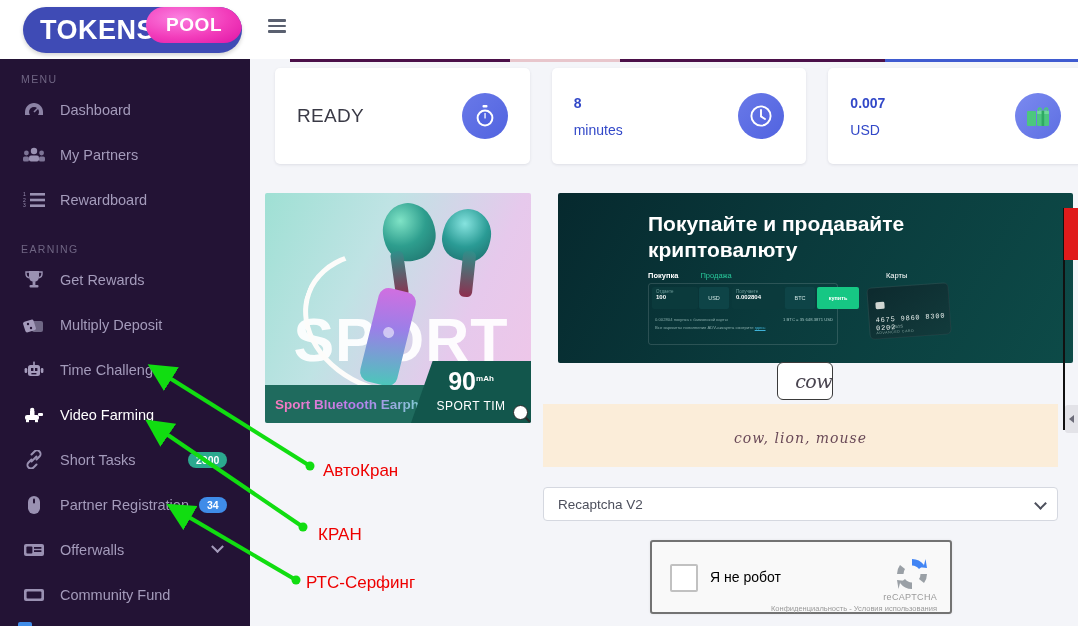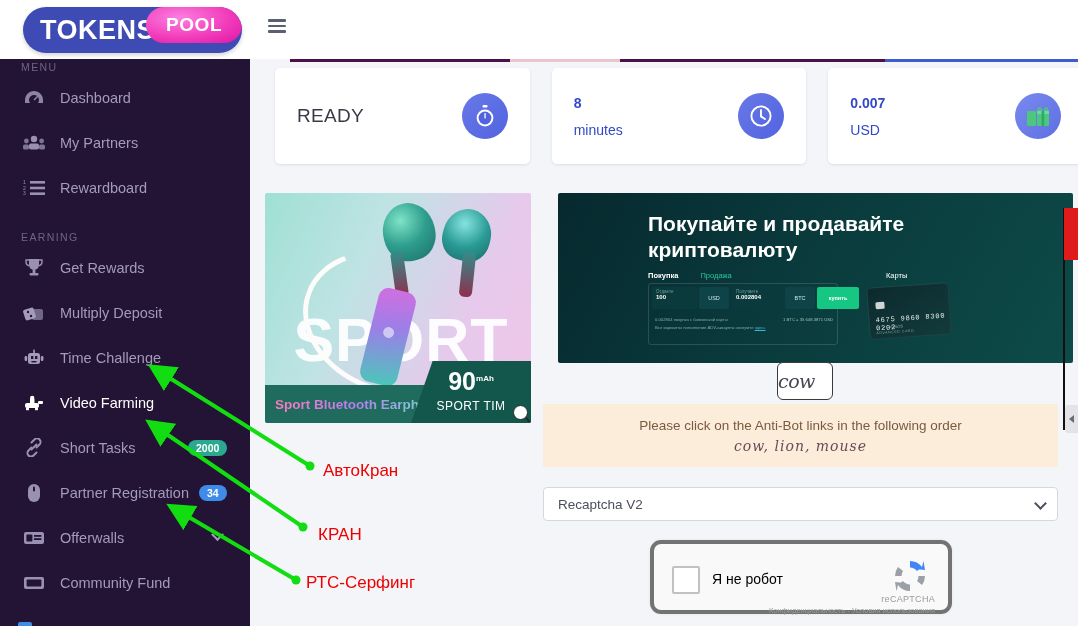--- a/index.html
+++ b/index.html
@@ -46,21 +46,21 @@
   }
   .hamburger span { display: block; height: 2.6px; background: #5a6070; border-radius: 1px; }
 
   
   .sidebar {
     position: absolute; left: 0; top: 59px; width: 250px; height: 567px;
     background: #231335; z-index: 30; overflow: hidden;
   }
   .menu-label {
     color: #6f6583; font-size: 10.5px; letter-spacing: 1.4px;
-    padding: 0 0 0 21px; margin-top: 0px; height: 16px; line-height: 16px;
+    padding: 0 0 0 21px; margin-top: 12px; height: 16px; line-height: 16px;
     text-transform: uppercase;
   }
   .menu-label.earning { margin-top: 19px; }
   .nav-item {
     display: flex; align-items: center; height: 45px;
     padding-left: 21px; color: #a49bbb; font-size: 14.5px;
     cursor: pointer; position: relative;
   }
   .nav-item.active { color: #ffffff; }
   .nav-item .ic {
@@ -273,21 +273,21 @@
   }
   .side-tab .ar {
     width: 0; height: 0; border-top: 4px solid transparent;
     border-bottom: 4px solid transparent; border-right: 5px solid #6b6b78;
   }
 
   
   .captcha-box {
     position: absolute; left: 527px; top: 303px; width: 56px; height: 38px;
     background: #fff; border: 1.6px solid #3a3a3a; border-radius: 6px;
-    display: flex; align-items: center; justify-content: flex-start;
+    display: flex; align-items: center; justify-content: flex-end;
   }
   .captcha-box .w {
     font-family: "DejaVu Serif", serif; font-size: 19px; color: #4a4550;
     font-style: italic; letter-spacing: -.5px;
   }
   .antibot {
     position: absolute; left: 293px; top: 345px; width: 515px; height: 63px;
     background: #fbedd9; display: flex; flex-direction: column;
     align-items: center; justify-content: center;
   }
@@ -304,21 +304,21 @@
     border-radius: 4px; font-size: 13.5px; color: #4c4f5c;
     padding: 0 30px 0 14px; display: flex; align-items: center;
   }
   .sel-chev {
     position: absolute; right: 13px; top: 12px; width: 9px; height: 9px;
     border-right: 2px solid #4c4f5c; border-bottom: 2px solid #4c4f5c;
     transform: rotate(45deg);
   }
   .recaptcha {
     position: absolute; left: 400px; top: 481px; width: 302px; height: 74px;
-    background: #f9f9f9; border: 4px solid #737373; border-radius: 11px;
+    background: #f9f9f9; border: 2px solid #737373; border-radius: 3px;
     box-shadow: 0 0 3px rgba(0,0,0,.07);
   }
   .rc-box {
     position: absolute; left: 18px; top: 22px; width: 28px; height: 28px;
     background: #fff; border: 2px solid #c1c1c1; border-radius: 2px; cursor: pointer;
   }
   .rc-label { position: absolute; left: 58px; top: 27px; font-size: 14px; color: #000; }
   .rc-logo { position: absolute; right: 18px; top: 12px; width: 40px; height: 40px; }
   .rc-brand { position: absolute; right: 13px; top: 50px; font-size: 9px; color: #9a9a9a; letter-spacing: .3px; }
   .rc-terms { position: absolute; right: 13px; top: 62px; font-size: 7.5px; color: #9a9a9a; }
@@ -610,21 +610,20 @@
           <div class="bn">ADVANCED CARD</div>
         </div>
       </div>
     </div>
 
     <div class="captcha-box">
       <span class="w">cow</span>
     </div>
 
     <div class="antibot">
-      <div class="l1">Please click on the Anti-Bot links in the following order</div>
       <div class="l2">cow, lion, mouse</div>
     </div>
 
     <div class="select-wrap">
       <div class="fake-select">Recaptcha V2</div>
       <div class="sel-chev"></div>
     </div>
 
     <div class="recaptcha">
       <div class="rc-box"></div>

